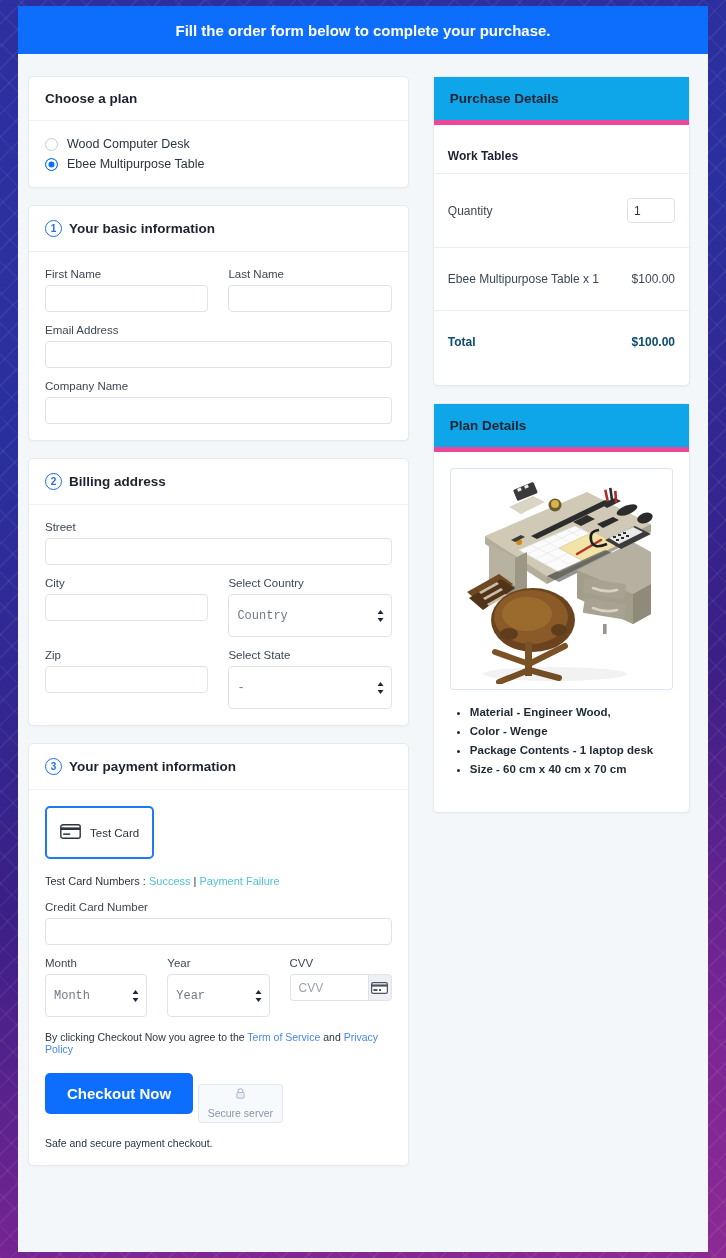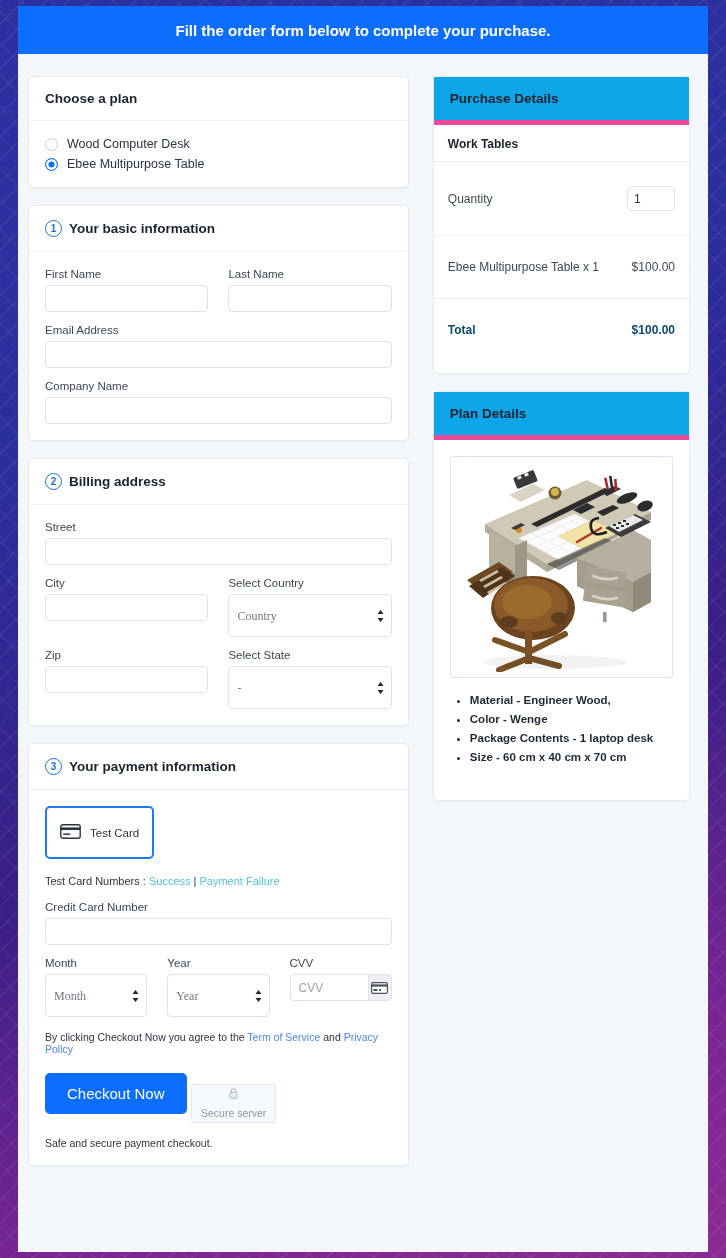--- a/index.html
+++ b/index.html
@@ -73,34 +73,34 @@
   .finput{
     width:100%; height:27px; border:1px solid #dfe3e9; border-radius:4px;
     background:#fff; font-size:12px; color:#333; padding:0 8px;
     font-family:"Liberation Sans", sans-serif;
   }
   .finput::placeholder{ color:#9aa3ae; }
   .fselect{
     width:100%; height:43px; border:1px solid #dfe3e9; border-radius:4px;
     background:#fff; font-size:12px; color:#6f7885; padding:0 20px 0 8px;
     appearance:none; -webkit-appearance:none;
-    font-family:Liberation Serif, serif;
+    font-family:Liberation Mono, monospace;
   }
   .sel-wrap{ position:relative; }
   .sel-arrows{
     position:absolute; right:7px; top:50%; transform:translateY(-50%);
     pointer-events:none; line-height:0; color:#2b3443;
   }
   .frow{ display:flex; gap:20px; margin-bottom:12px; }
   .fcol{ flex:1; }
   .fblock{ margin-bottom:12px; }
   .fblock:last-child, .frow:last-child{ margin-bottom:0; }
 
   
-  .pd-title{ font-size:12px; font-weight:bold; color:#1b2330; padding:12px 14px 10px; }
+  .pd-title{ font-size:12px; font-weight:bold; color:#1b2330; padding:24px 14px 10px; }
   .pd-row{
     display:flex; align-items:center; justify-content:space-between;
     padding:24px 14px; border-top:1px solid #e9eff7; font-size:12px; color:#3b4756;
   }
   .qty-input{
     width:48px; height:25px; border:1px solid #dfe3e9; border-radius:4px;
     font-size:12px; color:#333; padding:0 6px;
     font-family:"Liberation Sans", sans-serif;
   }
   .pd-total{ color:#0c4a6e; font-weight:bold; }
@@ -126,21 +126,21 @@
   .lnk-blue{ color:#4a87e8; text-decoration:none; }
   .cvv-group{ display:flex; }
   .cvv-group .finput{ border-radius:4px 0 0 4px; border-right:none; }
   .cvv-icon-box{
     width:33px; border:1px solid #dfe3e9; border-radius:0 4px 4px 0;
     background:#eef0f3; display:flex; align-items:center; justify-content:center;
   }
   .terms{ font-size:10.5px; color:#2b3443; margin:14px 0 13px; }
   .checkout-btn{
     background:#0d6efd; color:#fff; border:none; border-radius:5px;
-    font-size:15px; font-weight:normal; padding:12px 22px; cursor:pointer;
+    font-size:15px; font-weight:bold; padding:12px 22px; cursor:pointer;
     font-family:"Liberation Sans", sans-serif;
   }
   .secure-badge{
     display:inline-flex; align-items:center; gap:6px;
     border:1px solid #dfe7f3; border-radius:3px; background:#f7fafd;
     padding:3px 9px; margin:16px 0 0;flex-direction:column;
   }
   .secure-badge span{ font-size:10.5px; color:#8b95a3; }
   .safe-note{ font-size:10.5px; color:#2b3443; margin:14px 0 0; }
 </style>

